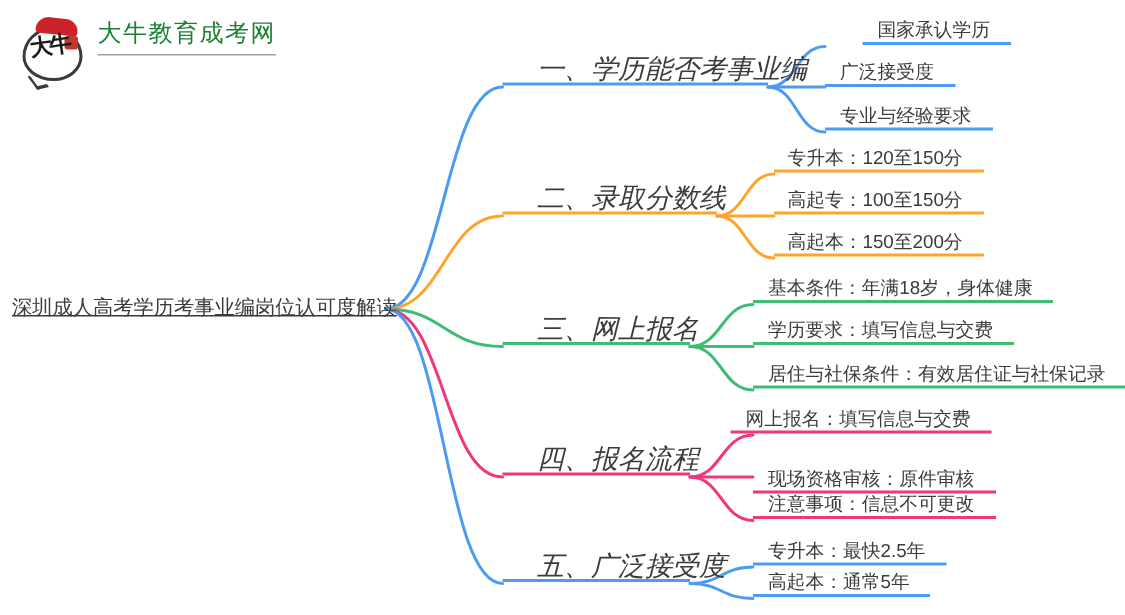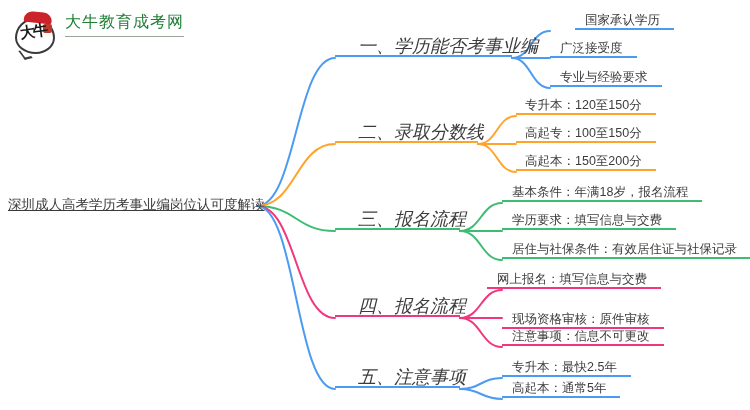--- a/index.html
+++ b/index.html
@@ -103,25 +103,25 @@
 <div class="node branch-label" style="left: 335px; top: 37px; width: 177px; border-bottom-color: rgb(76, 155, 242);">一、学历能否考事业编</div>
 <div class="node child-node" style="left: 575px; top: 11px; padding-left: 10px; border-bottom-color: rgb(76, 155, 242);">国家承认学历</div>
 <div class="node child-node" style="left: 550px; top: 39px; padding-left: 10px; border-bottom-color: rgb(76, 155, 242);">广泛接受度</div>
 <div class="node child-node" style="left: 550px; top: 68px; padding-left: 10px; border-bottom-color: rgb(76, 155, 242);">专业与经验要求</div>
 
 <div class="node branch-label" style="left: 335px; top: 123px; width: 143px; border-bottom-color: rgb(255, 163, 43);">二、录取分数线</div>
 <div class="node child-node" style="left: 516px; top: 96px; padding-left: 9px; border-bottom-color: rgb(255, 163, 43);">专升本：120至150分</div>
 <div class="node child-node" style="left: 516px; top: 124px; padding-left: 9px; border-bottom-color: rgb(255, 163, 43);">高起专：100至150分</div>
 <div class="node child-node" style="left: 516px; top: 152px; padding-left: 9px; border-bottom-color: rgb(255, 163, 43);">高起本：150至200分</div>
 
-<div class="node branch-label" style="left: 335px; top: 210px; width: 125px; border-bottom-color: rgb(60, 189, 115);">三、报名流程</div>
-<div class="node child-node" style="left: 502px; top: 183px; padding-left: 10px; border-bottom-color: rgb(60, 189, 115);">基本条件：年满18岁，报名流程</div>
+<div class="node branch-label" style="left: 335px; top: 210px; width: 125px; border-bottom-color: rgb(60, 189, 115);">三、网上报名</div>
+<div class="node child-node" style="left: 502px; top: 183px; padding-left: 10px; border-bottom-color: rgb(60, 189, 115);">基本条件：年满18岁，身体健康</div>
 <div class="node child-node" style="left: 502px; top: 211px; padding-left: 10px; border-bottom-color: rgb(60, 189, 115);">学历要求：填写信息与交费</div>
 <div class="node child-node" style="left: 502px; top: 240px; padding-left: 10px; border-bottom-color: rgb(60, 189, 115);">居住与社保条件：有效居住证与社保记录</div>
 
 <div class="node branch-label" style="left: 335px; top: 297px; width: 125px; border-bottom-color: rgb(240, 55, 126);">四、报名流程</div>
 <div class="node child-node" style="left: 487px; top: 270px; padding-left: 10px; border-bottom-color: rgb(240, 55, 126);">网上报名：填写信息与交费</div>
 <div class="node child-node" style="left: 502px; top: 310px; padding-left: 10px; border-bottom-color: rgb(240, 55, 126); text-align: right;">现场资格审核：原件审核</div>
 <div class="node child-node" style="left: 502px; top: 327px; padding-left: 10px; border-bottom-color: rgb(240, 55, 126);">注意事项：信息不可更改</div>
 
-<div class="node branch-label" style="left: 335px; top: 368px; width: 125px; border-bottom-color: rgb(76, 155, 242);">五、注意事项</div>
+<div class="node branch-label" style="left: 335px; top: 368px; width: 125px; border-bottom-color: rgb(76, 155, 242);">五、广泛接受度</div>
 <div class="node child-node" style="left: 502px; top: 358px; padding-left: 10px; border-bottom-color: rgb(76, 155, 242);">专升本：最快2.5年</div>
 <div class="node child-node" style="left: 502px; top: 379px; padding-left: 10px; border-bottom-color: rgb(76, 155, 242);">高起本：通常5年</div>
 
 </body></html>

